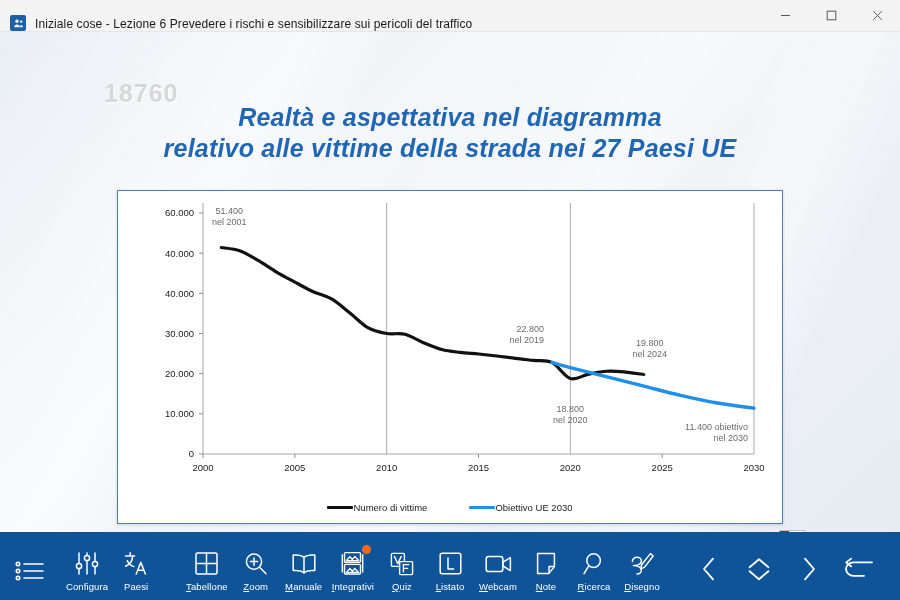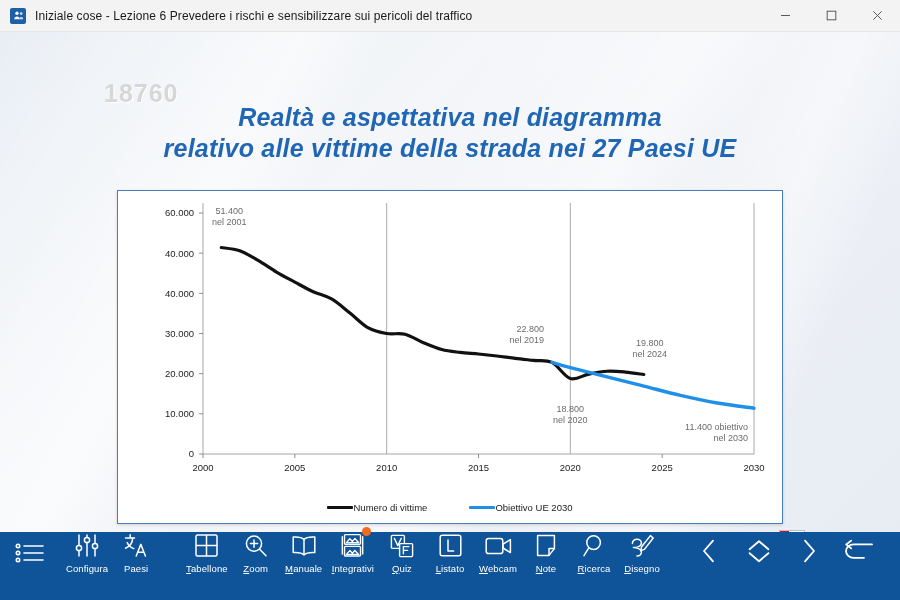--- a/index.html
+++ b/index.html
@@ -13,21 +13,21 @@
     position: relative;
     width: 900px; height: 600px;
     background: #ffffff;
     display: flex; flex-direction: column;
   }
 
   
   .titlebar {
     height: 24px; flex: 0 0 32px;
     background: #f3f3f3;
-    display: flex; align-items: center;
+    display: flex; align-items: flex-end;
     border-bottom: 1px solid #e6e6e6;
     position: relative; z-index: 6;
   }
   .tb-appicon {
     width: 16px; height: 16px; margin-left: 10px; margin-right: 9px;
     background: #1f5fa6; border-radius: 2px;
     display: flex; align-items: center; justify-content: center;
     flex: 0 0 16px;
   }
   .tb-appicon svg { display: block; }
@@ -100,22 +100,22 @@
   .eu-logo .bars i { flex: 1; display: block; }
   .eu-logo .txt {
     display: flex; flex-direction: column; justify-content: center;
     gap: 1px; padding-left: 1px;
   }
 
   
   .toolbar {
     flex: 0 0 68px; height: 68px;
     background: #0f5399;
-    display: flex; align-items: flex-end;
-    padding: 16px 6px;
+    display: flex; align-items: flex-start;
+    padding: 8px 6px;
     position: relative;
   }
   .tool {
     position: relative;
     min-width: 48px; height: 62px;
     display: flex; flex-direction: column;
     align-items: center; justify-content: center;
     gap: 4px; color: #ffffff; padding: 0 4px;
   }
   .tool .ic { height: 27px; display: flex; align-items: center; justify-content: center; }

